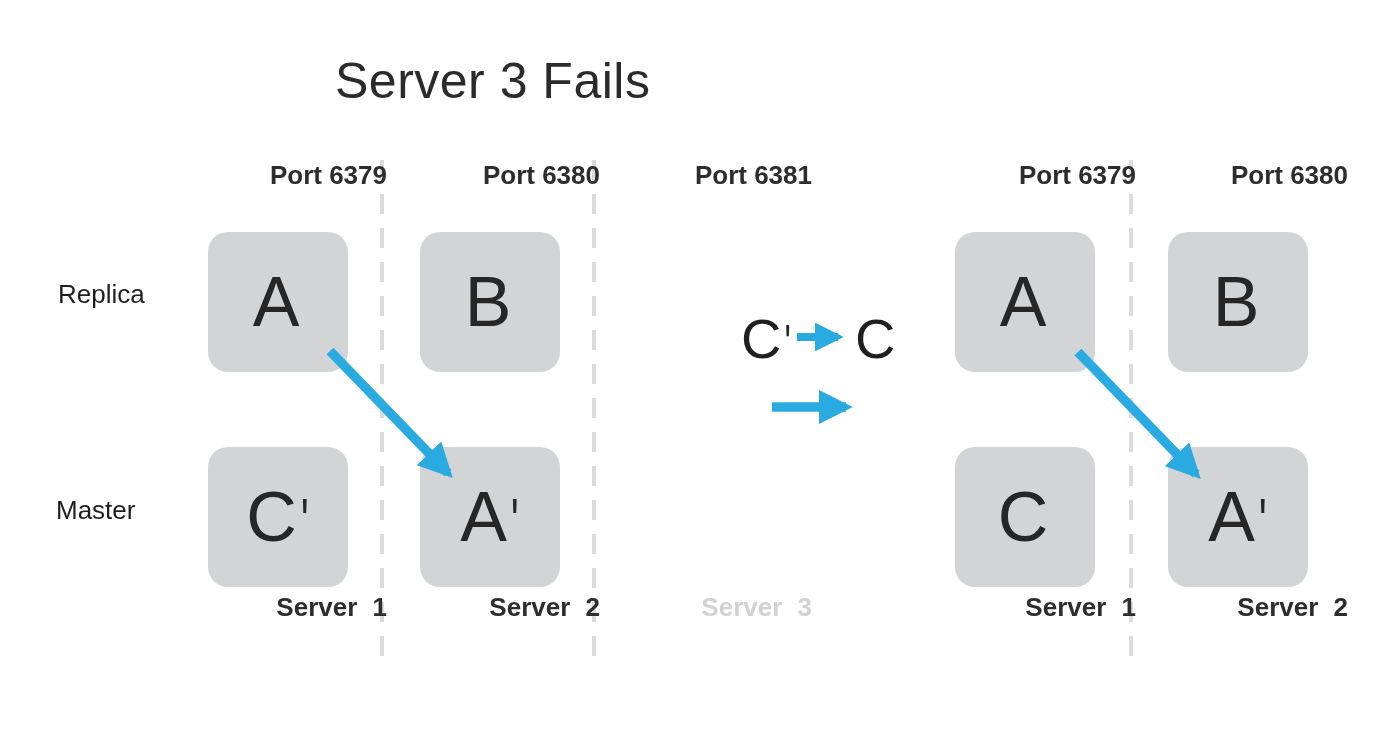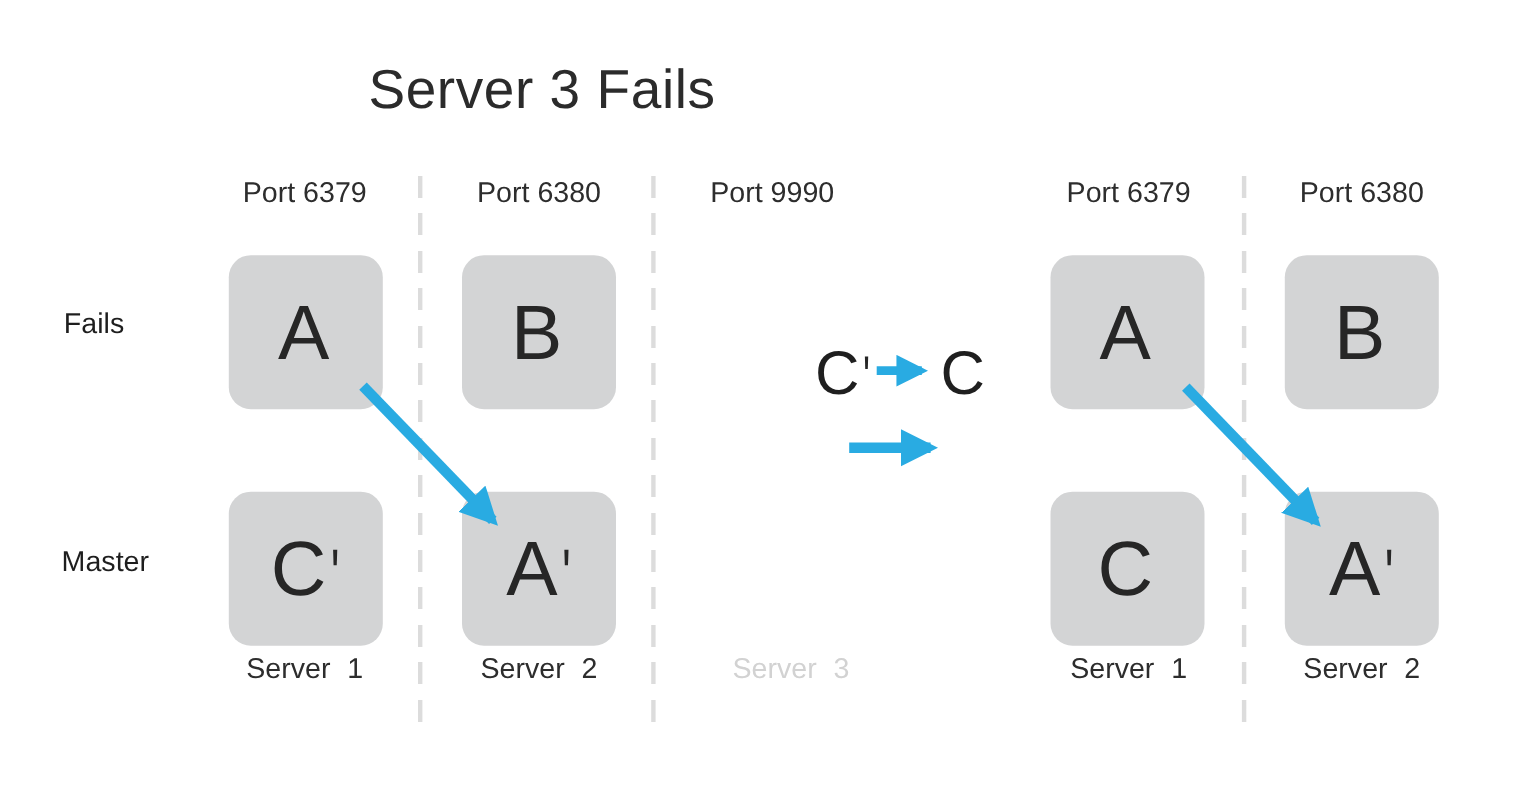--- a/index.html
+++ b/index.html
@@ -23,25 +23,25 @@
     font-size:50px;font-weight:400;color:var(--text-dark);
     letter-spacing:0.5px;white-space:nowrap;
   }
   .divider{
     position:absolute;top:160px;height:498px;width:4px;
     background:repeating-linear-gradient(to bottom,var(--dash-gray) 0 20px,transparent 20px 34px);
   }
   .div1{left:380px;} .div2{left:592px;} .div3{left:1129px;}
   .port-label,.server-label{
     position:absolute;width:220px;top:160px;
-    font-size:26px;font-weight:400;color:#2d2d2d;
-    text-align:center;line-height:30px;white-space:nowrap;
+    font-size:26px;font-weight:700;color:#2d2d2d;
+    text-align:right;line-height:30px;white-space:nowrap;
   }
   .server-label{top:592px;word-spacing:8px;}
-  .server-label.faded{color:var(--faded);margin-left:17px;}
+  .server-label.faded{color:var(--faded);}
   .cL1{left:167px;} .cL2{left:380px;} .cM{left:592px;} .cR1{left:916px;} .cR2{left:1128px;}
   .row-label{
     position:absolute;font-size:26px;font-weight:400;color:#1e1e1e;
     line-height:28px;white-space:nowrap;
   }
   .row-master{left:58px;top:280px;}
   .row-replica{left:56px;top:496px;}
   .box{
     position:absolute;width:140px;height:140px;border-radius:20px;
     background:var(--box-gray);
@@ -80,25 +80,25 @@
 <div class="canvas">
 
   <div class="title">Server 3 Fails</div>
 
   <div class="divider div1"></div>
   <div class="divider div2"></div>
   <div class="divider div3"></div>
 
   <div class="port-label cL1">Port 6379</div>
   <div class="port-label cL2">Port 6380</div>
-  <div class="port-label cM">Port 9990</div>
+  <div class="port-label cM">Port 6381</div>
   <div class="port-label cR1">Port 6379</div>
   <div class="port-label cR2">Port 6380</div>
 
-  <div class="row-label row-master">Fails</div>
+  <div class="row-label row-master">Replica</div>
   <div class="row-label row-replica">Master</div>
 
   <div class="box bxL1 rowM">
     <span class="letter"><span>A</span><span class="prime"></span></span>
   </div>
   <div class="box bxL2 rowM">
     <span class="letter"><span>B</span><span class="prime"></span></span>
   </div>
   <div class="box bxL1 rowR">
     <span class="letter"><span>C</span><span class="prime">'</span></span>

